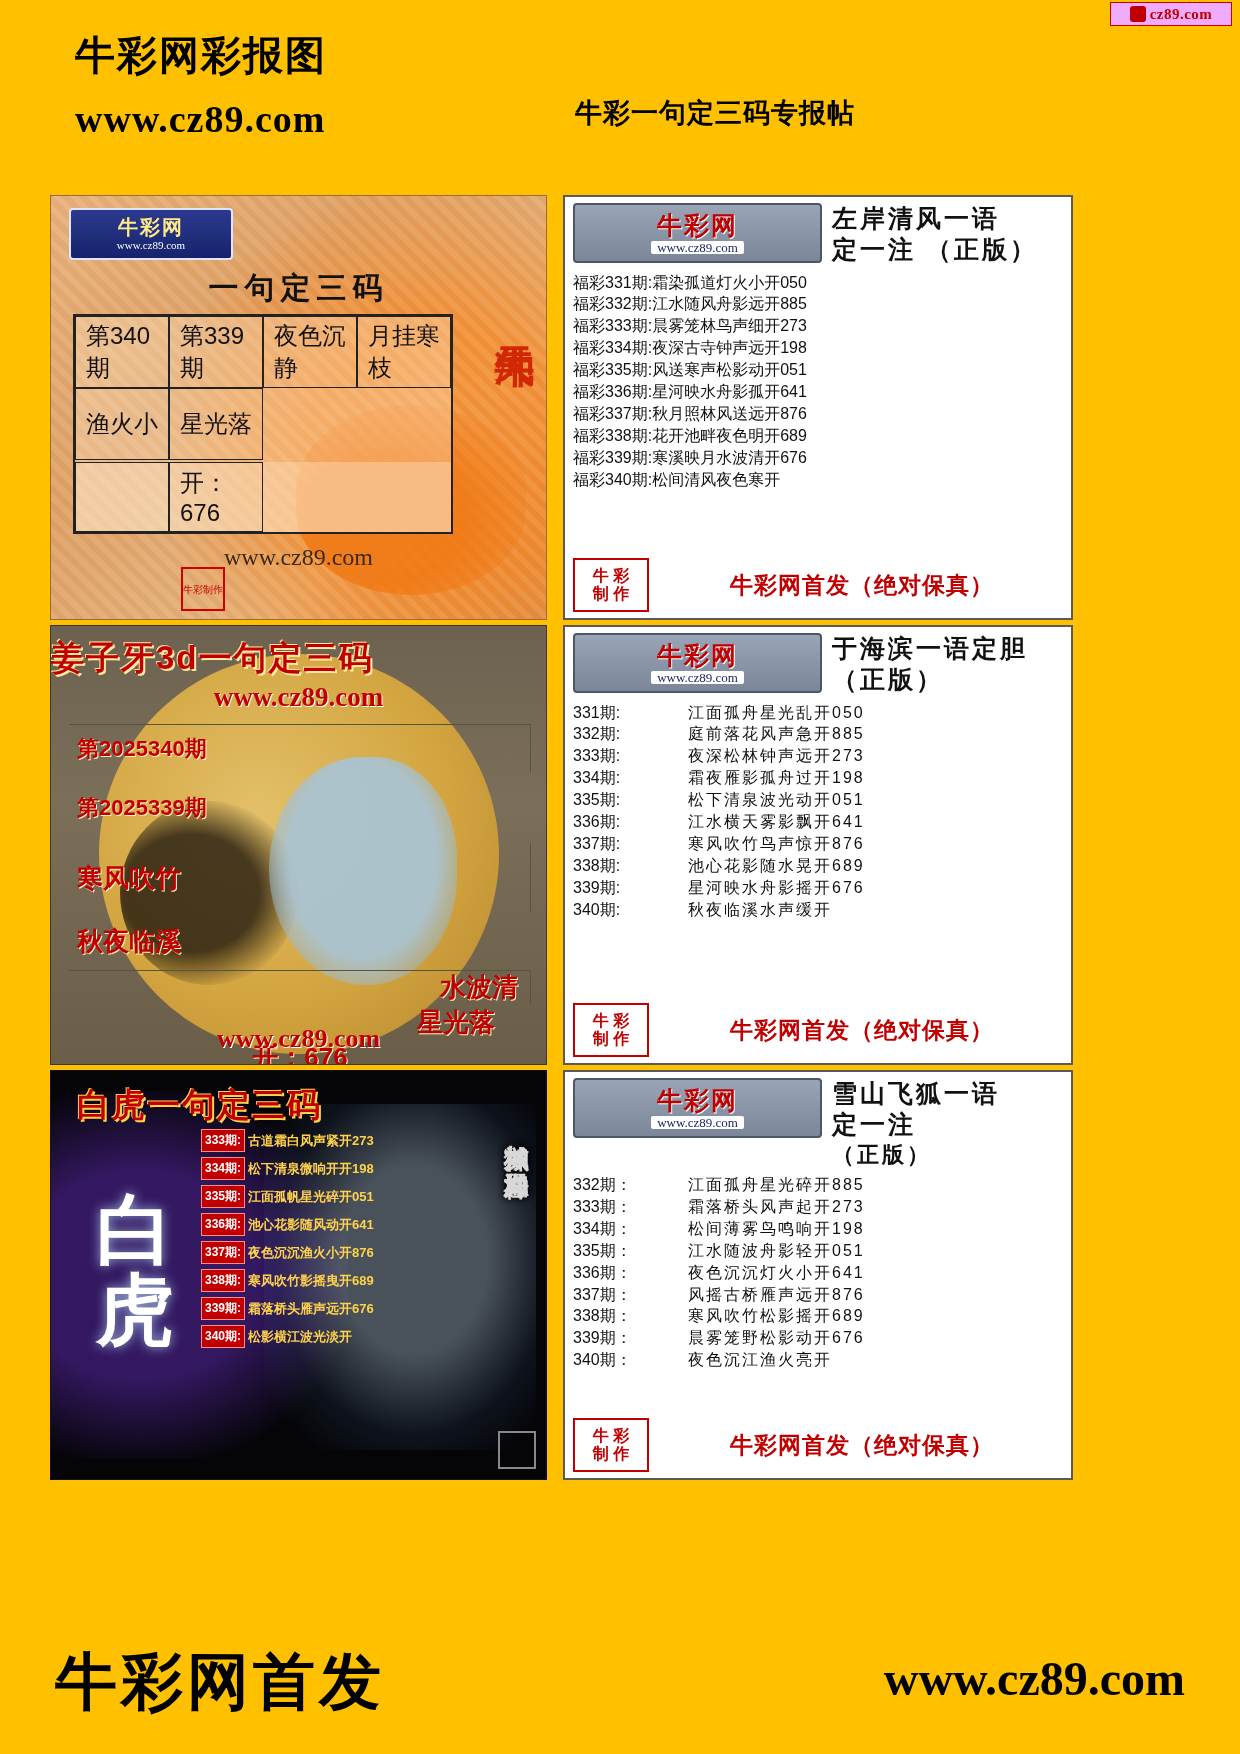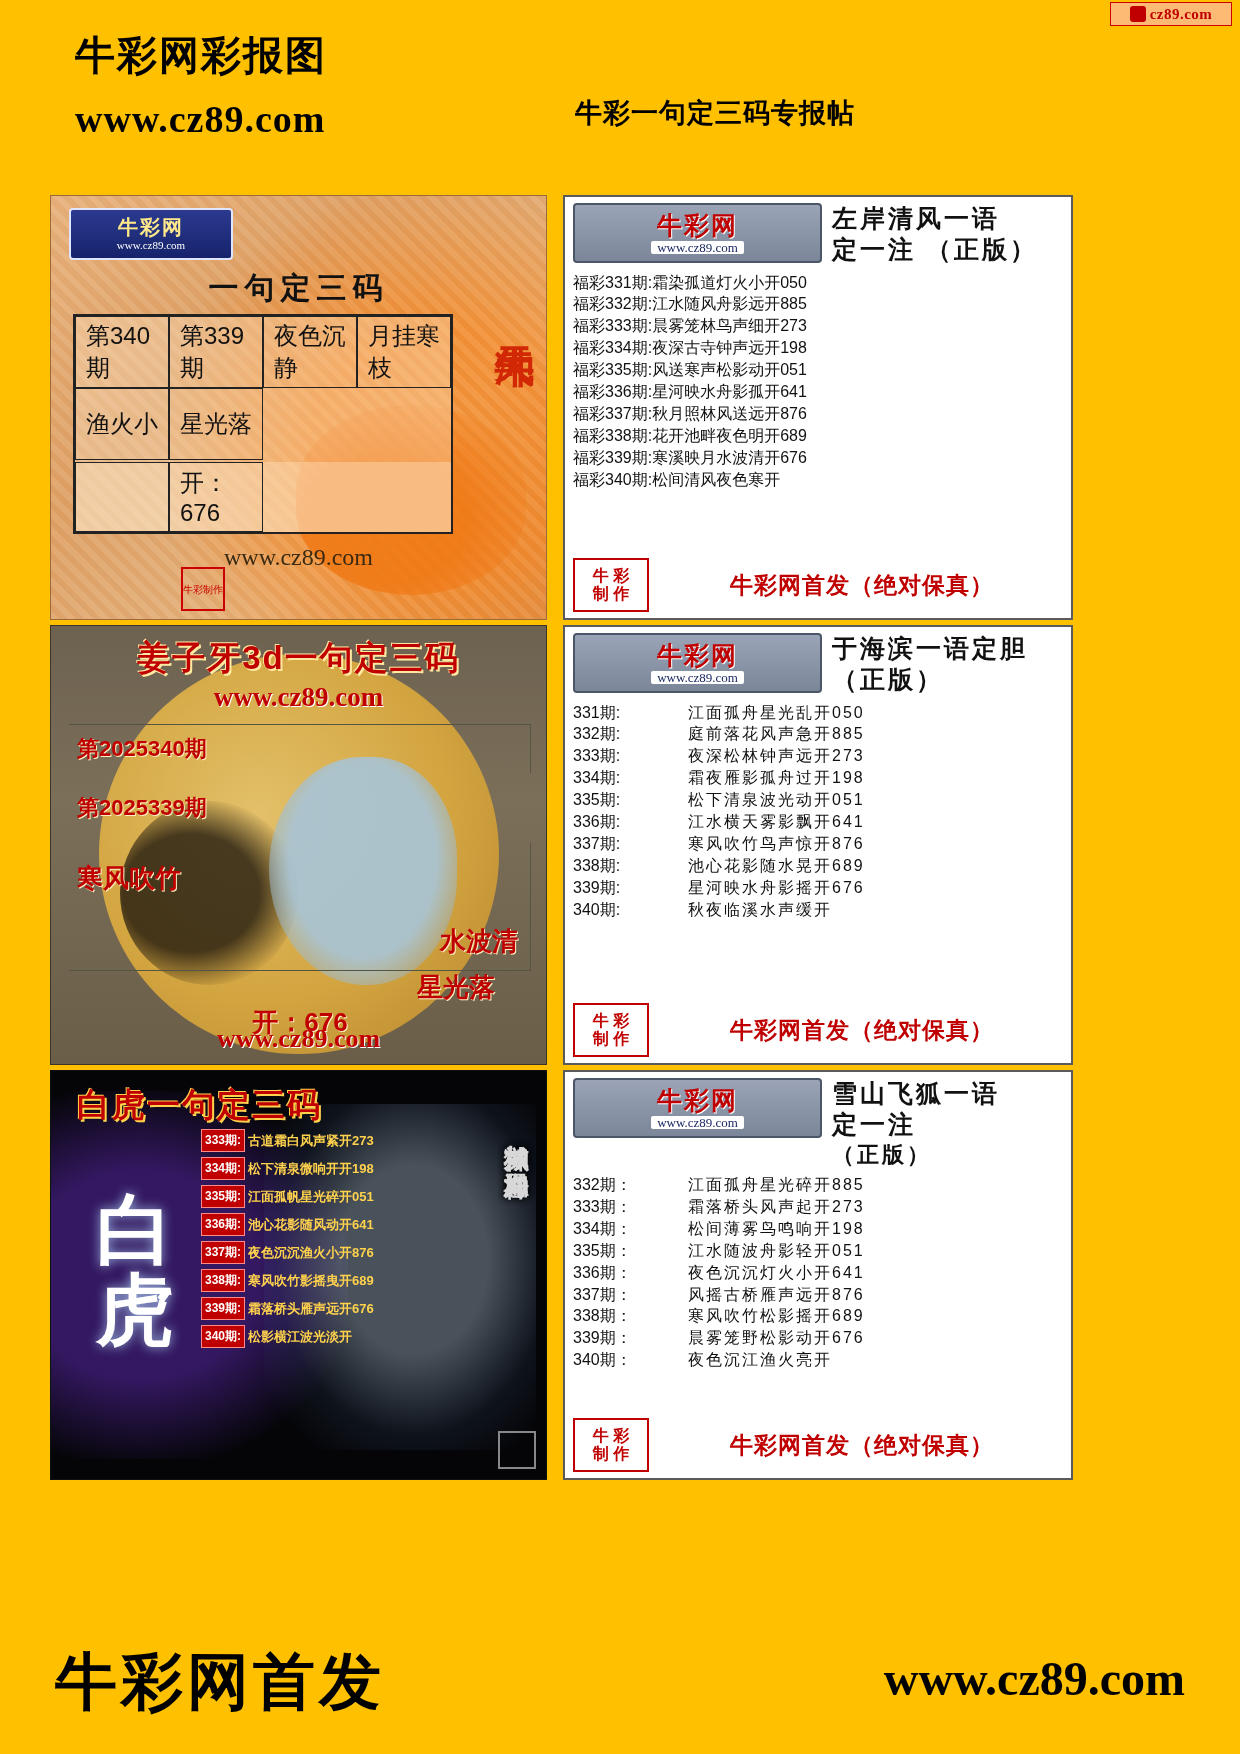--- a/index.html
+++ b/index.html
@@ -10,21 +10,21 @@
     position:relative;
     overflow:hidden;
   }
   .page{
     position:absolute;left:0;top:0;width:1240px;height:1754px;
     background:#FFC000;
     box-sizing:border-box;
   }
   .topbar{
     position:absolute;right:8px;top:2px;width:120px;height:22px;
-    background:#fdba74;border:1px solid #c00;display:flex;align-items:center;justify-content:center;
+    background:#f0abfc;border:1px solid #c00;display:flex;align-items:center;justify-content:center;
   }
   .topbar .logo{
     font-size:15px;font-weight:bold;color:#C00000;letter-spacing:0.5px;
     font-family:"Liberation Serif", serif;
   }
   .topbar .bull{
     display:inline-block;width:16px;height:16px;background:#C00000;border-radius:3px;margin-right:4px;
   }
 
   .hdr-left{
@@ -121,21 +121,21 @@
     position:absolute;left:14%;top:40%;width:36%;height:42%;
     background:radial-gradient(ellipse at 40% 50%, rgba(20,15,10,0.75) 0 45%, rgba(20,15,10,0) 75%);
     border-radius:50%;
   }
   .pB .robe{
     position:absolute;left:44%;top:30%;width:38%;height:52%;
     background:radial-gradient(ellipse at 50% 45%, rgba(168,196,214,0.92) 0 55%, rgba(120,150,170,0.2) 85%);
     border-radius:50% 45% 48% 52%;
   }
   .pB-title{
-    position:absolute;left:0;right:0;top:10px;text-align:center;
+    position:absolute;left:0;right:0;top:10px;text-align:left;
     font-size:33px;font-weight:bold;color:#C00000;letter-spacing:2px;
     text-shadow:2px 2px 0 #ffe8a0, -1px -1px 0 #ffe8a0;
   }
   .pB-url{
     position:absolute;left:0;right:0;top:56px;text-align:center;
     font-size:27px;font-weight:bold;color:#C00000;font-family:"Liberation Serif", serif;
     text-shadow:1px 1px 0 #fff;
   }
   .gridB{
     position:absolute;left:18px;top:98px;width:462px;height:245px;
@@ -304,20 +304,21 @@
       <div class="moon"></div>
       <div class="ink"></div>
       <div class="robe"></div>
       <div class="pB-title">姜子牙3d一句定三码</div>
       <div class="pB-url">www.cz89.com</div>
 
       <div class="gridB">
         <div class="cellline small">第2025340期</div>
         <div class="small">第2025339期</div>
         <div class="cellline">寒风吹竹</div>
+        <div>秋夜临溪</div>
         <div class="cellline" style="justify-content:flex-end;padding-right:12px;">水波清</div>
         <div style="justify-content:flex-end;padding-right:36px;">星光落</div>
         <div class="cellline"></div>
         <div style="justify-content:center;">开：676</div>
       </div>
 
       <div class="pB-url2">www.cz89.com</div>
     </div>
   </div>
 

